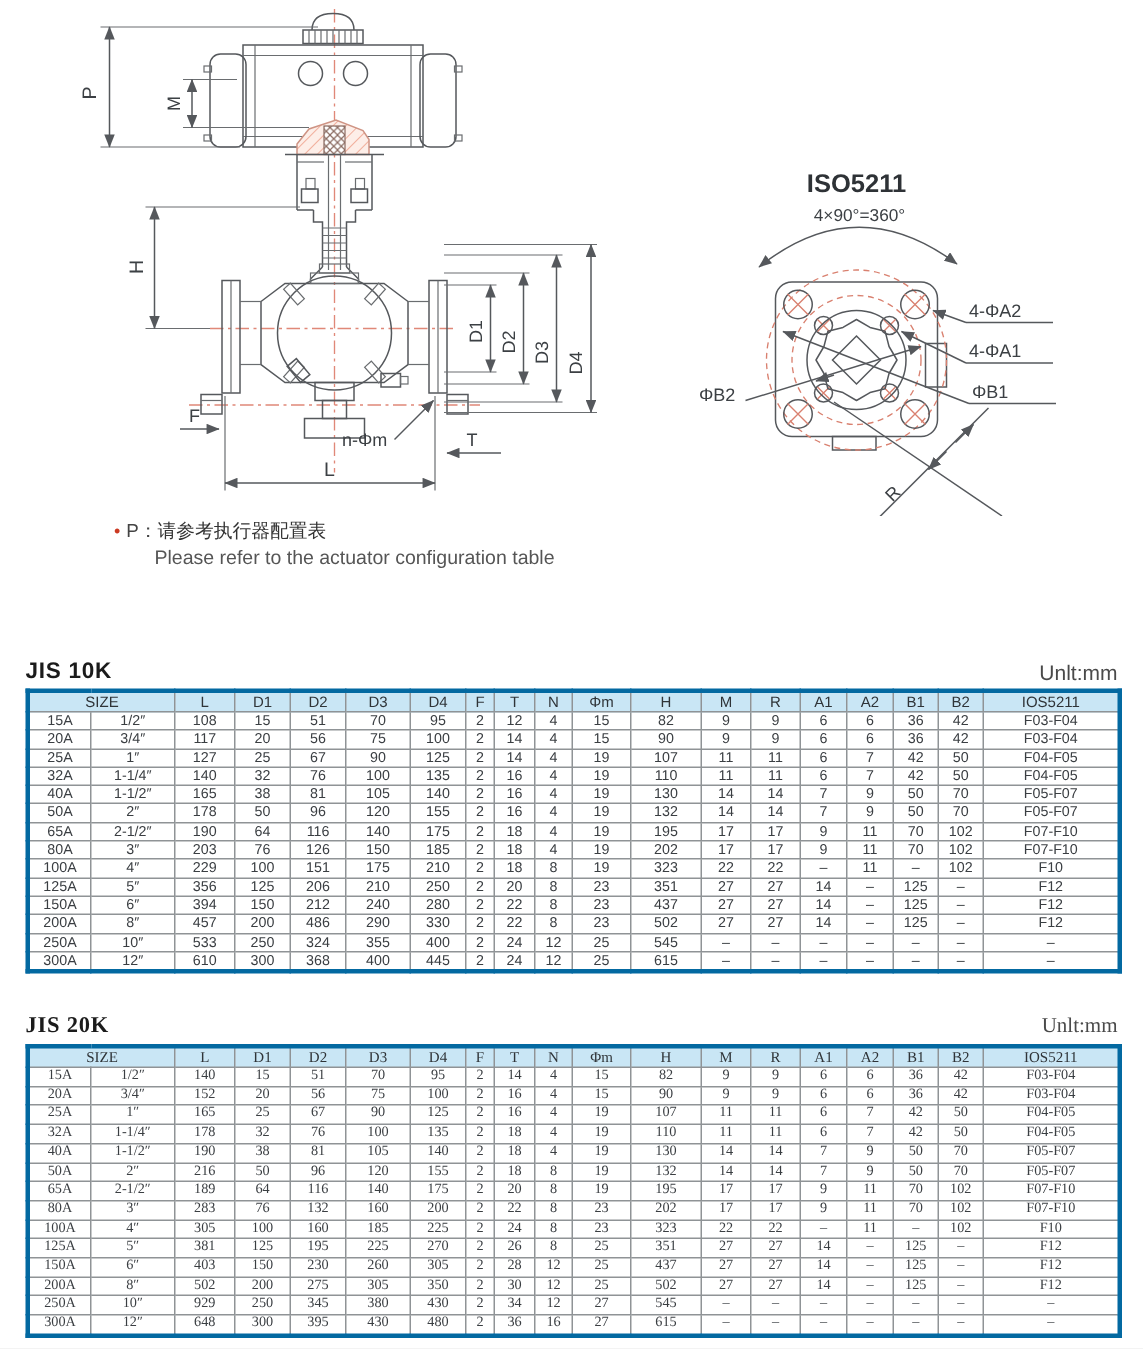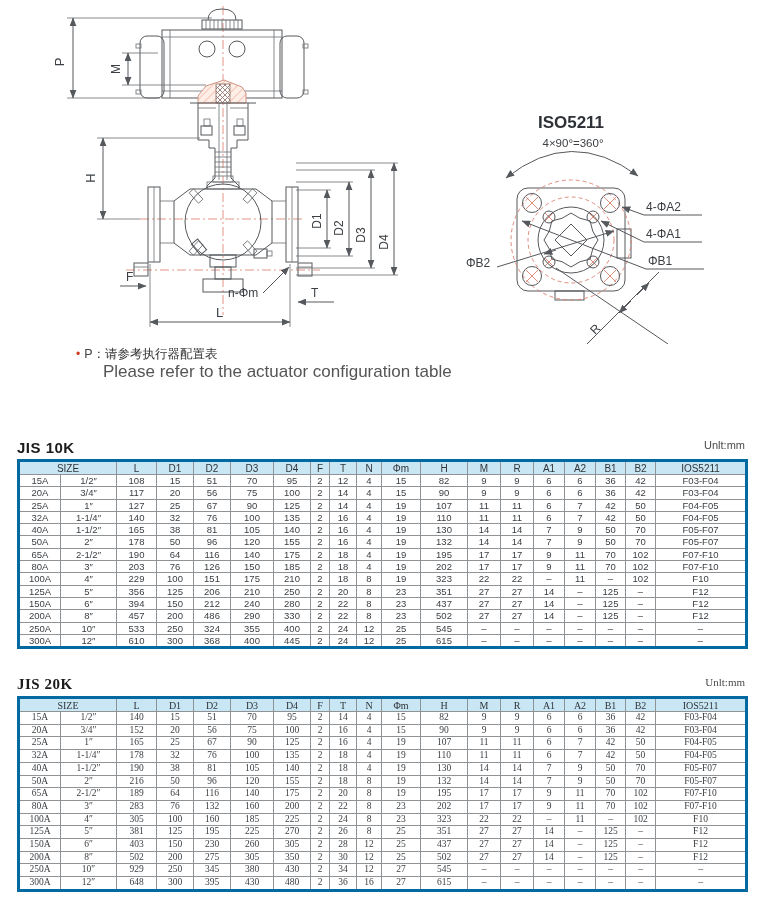--- a/index.html
+++ b/index.html
@@ -7,29 +7,29 @@
     position:relative;width:762px;height:899px;background:#ffffff;
     font-family:"Liberation Sans",sans-serif;overflow:hidden;margin:0 auto;
   }
   svg{font-family:"Liberation Sans",sans-serif;}
   .drawings{position:absolute;top:0;left:0;}
 
   
   .note{position:absolute;top:346px;left:76px;font-size:12.5px;color:#333;line-height:17px;}
   .note .bullet{color:#cc3a22;margin-right:4px;font-size:12px;}
   .note .p-prefix{color:#444;}
-  .note .en{display:block;margin-left:27px;font-size:17px;color:#555;}
+  .note .en{display:block;margin-left:27px;font-size:13px;color:#555;}
 
   
   .tbl-wrap{position:absolute;left:17px;width:728px;}
   .tbl-wrap.t1{top:439px;}
   .tbl-wrap.t2{top:676px;font-family:Liberation Serif, serif;}
-  .tbl-titlebar{display:flex;justify-content:space-between;align-items:flex-start;margin-bottom:3px;}
+  .tbl-titlebar{display:flex;justify-content:space-between;align-items:center;margin-bottom:3px;}
   .tbl-title{font-size:15px;font-weight:bold;color:#1b1b1b;letter-spacing:.5px;}
-  .tbl-unit{font-size:11px;color:#4a4a4a;}
+  .tbl-unit{font-size:14px;color:#4a4a4a;}
   table{border-collapse:collapse;width:728px;table-layout:fixed;background:#fff;}
   table,td,th{border:1px solid #8f9396;}
   table{border:3px solid #0369a1;}
   th{background:#c9e6f5;font-weight:normal;font-size:10px;color:#2f3438;padding:0;height:12px;}
   td{font-size:9.5px;color:#3a3e42;text-align:center;padding:0;white-space:nowrap;overflow:hidden;}
   .t1 td{height:11.3px;line-height:11.3px;}
   .t2 td{height:11.7px;line-height:11.7px;}
 
   col.c-sa{width:42px}col.c-sb{width:56px}col.c-l{width:40px}
   col.c-d1{width:37px}col.c-d2{width:37px}col.c-d3{width:43px}col.c-d4{width:37px}

